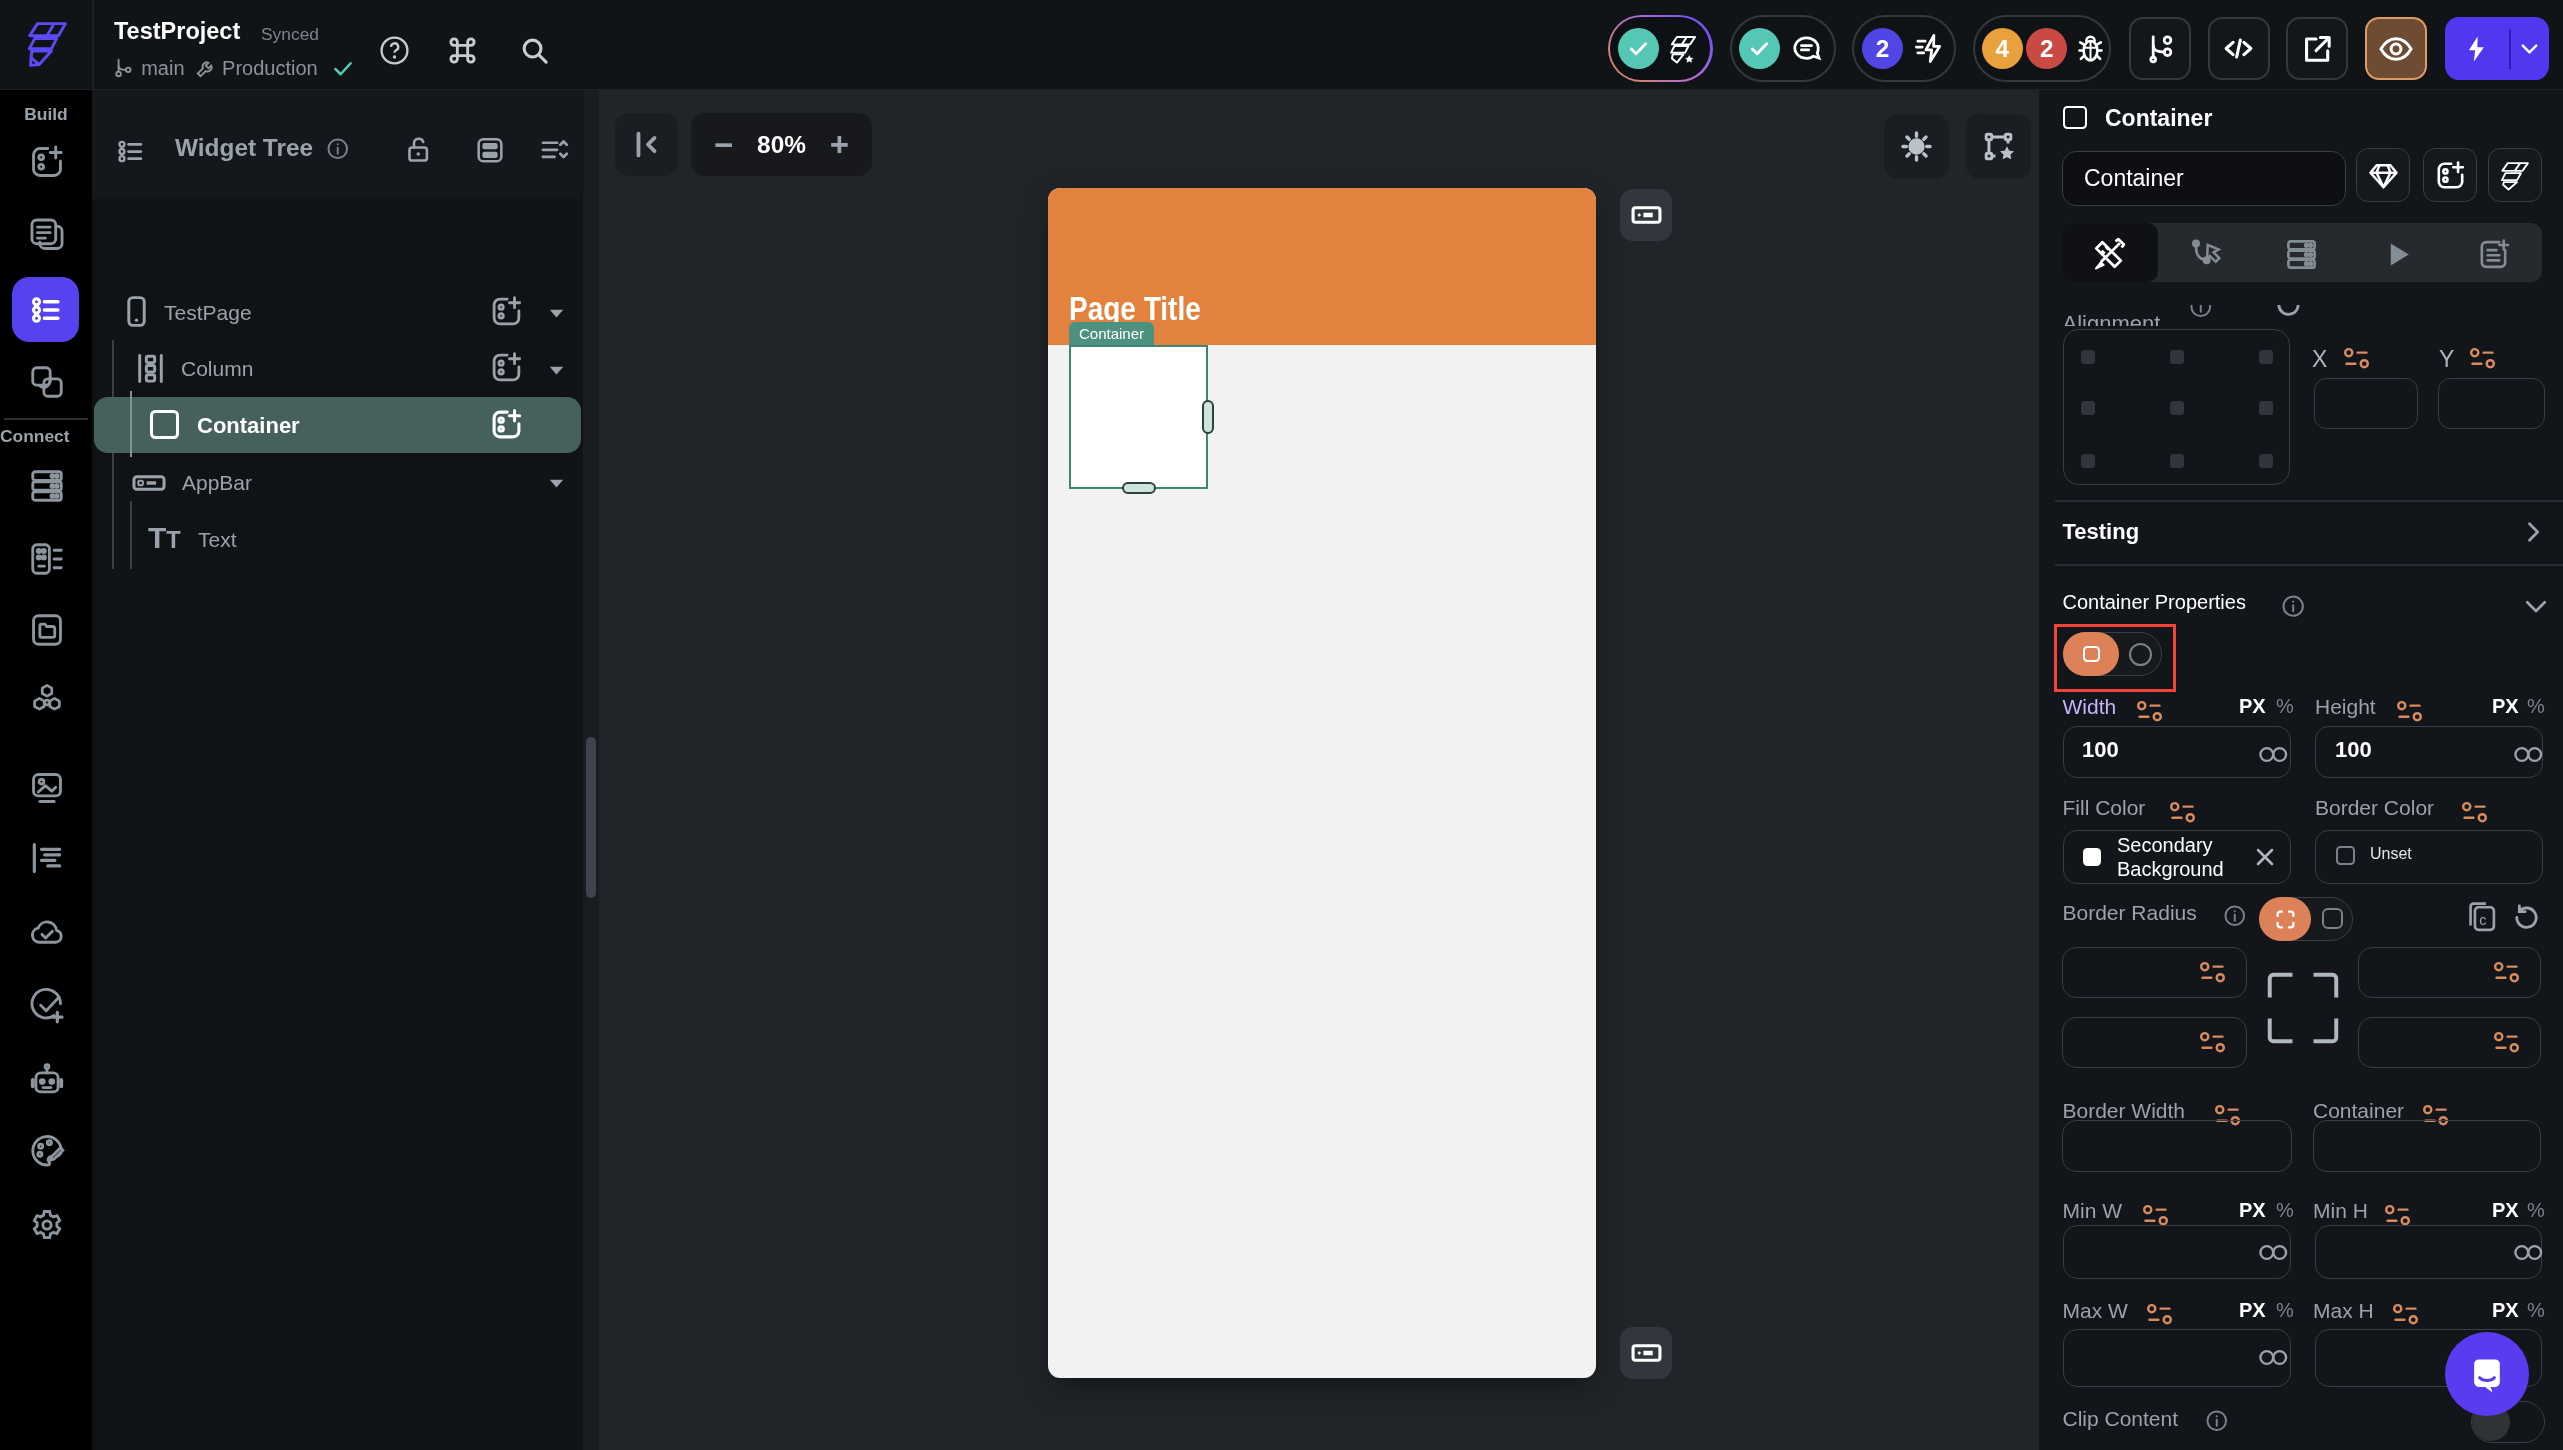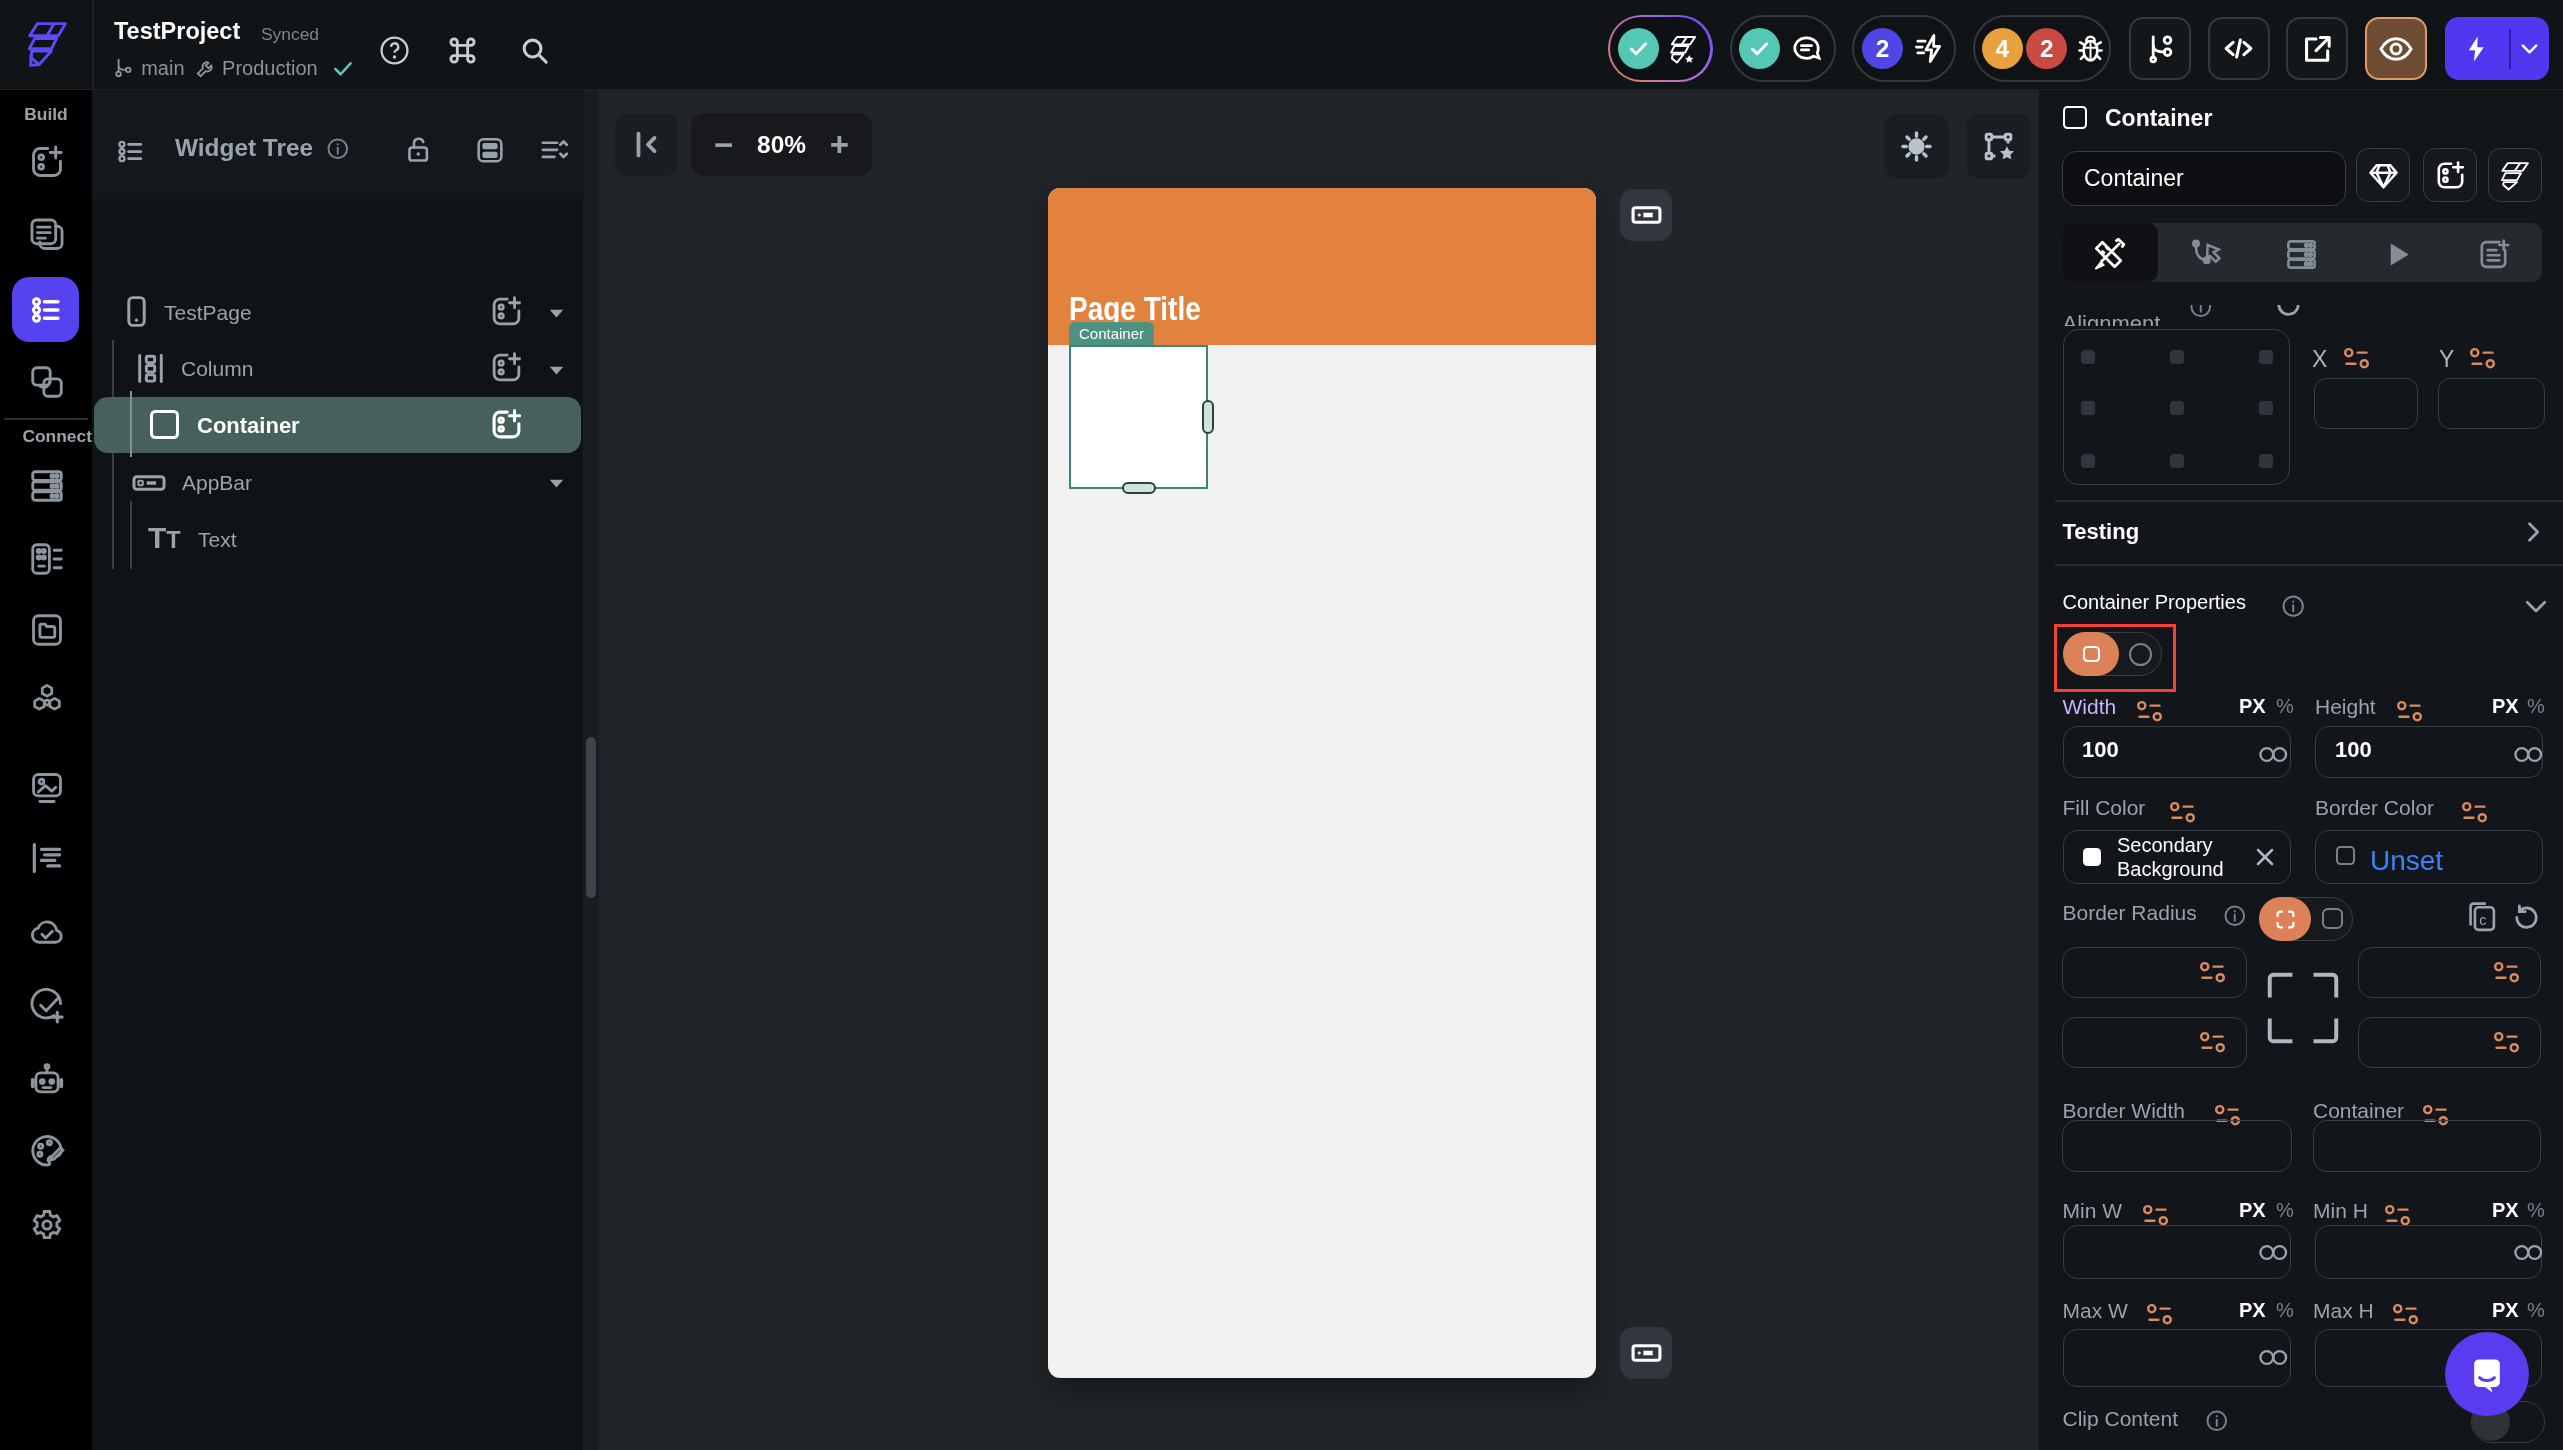--- a/index.html
+++ b/index.html
@@ -167,21 +167,21 @@
         <path d="M11 12 H19.5"></path>
       <circle cx="6" cy="17.2" r="1.9" stroke-width="1.9"></circle>
         <path d="M11 17.2 H19.5"></path>
     </svg>
     <svg class="abs" style="left:28px;top:273px;" width="38" height="38" viewBox="0 0 24 24" fill="none" stroke="#8d969e" stroke-width="1.8" stroke-linejoin="round">
       <rect x="3" y="3" width="11" height="11" rx="2.5"></rect>
         <rect x="10" y="10" width="11" height="11" rx="2.5"></rect>
         <path d="M7 14 c3 3 7 1 7 -4" stroke-linecap="round"></path>
     </svg>
     <div class="abs" style="left:4.4px;top:328px;width:84px;height:1.7px;background:#2a2f34;"></div>
-    <div class="abs" style="left:0;top:336px;width:92px;text-align:right;font-size:17.4px;font-weight:bold;color:#9aa2aa;">Connect</div>
+    <div class="abs" style="left:0;top:336px;width:92px;text-align:left;font-size:17.4px;font-weight:bold;color:#9aa2aa;">Connect</div>
     <svg class="abs" style="left:28px;top:377px;" width="38" height="38" viewBox="0 0 24 24" fill="none" stroke="#8d969e" stroke-width="1.8">
       <rect x="3" y="3" width="18" height="5.4" rx="1.5"></rect>
         <rect x="3" y="9.3" width="18" height="5.4" rx="1.5"></rect>
         <rect x="3" y="15.6" width="18" height="5.4" rx="1.5"></rect>
       <circle cx="15.4" cy="5.7" r="0.9" fill="#8d969e"></circle>
         <circle cx="18.2" cy="5.7" r="0.9" fill="#8d969e"></circle>
       <circle cx="15.4" cy="12" r="0.9" fill="#8d969e"></circle>
         <circle cx="18.2" cy="12" r="0.9" fill="#8d969e"></circle>
       <circle cx="15.4" cy="18.3" r="0.9" fill="#8d969e"></circle>
         <circle cx="18.2" cy="18.3" r="0.9" fill="#8d969e"></circle>
@@ -565,21 +565,21 @@
         <circle cx="20" cy="16" r="3.2"></circle>
       </svg>
     <div class="abs" style="left:23.5px;top:740px;width:228px;height:54px;border:1.7px solid #383e44;border-radius:14px;"></div>
     <div class="abs" style="left:44px;top:758px;width:18.3px;height:18.3px;border-radius:4.4px;background:#fff;"></div>
     <div class="abs" style="left:78px;top:744px;font-size:20px;line-height:23.5px;color:#fff;">Secondary<br>Background</div>
     <svg class="abs" style="left:212px;top:753px;" width="28" height="28" viewBox="0 0 24 24" fill="none" stroke="#aeb6bd" stroke-width="2.2" stroke-linecap="round">
         <path d="M6 6 L18 18 M18 6 L6 18"></path>
       </svg>
     <div class="abs" style="left:276px;top:740px;width:228px;height:54px;border:1.7px solid #383e44;border-radius:14px;"></div>
     <div class="abs" style="left:297px;top:756px;width:19px;height:19px;border:2.1px solid #79828a;border-radius:4.4px;"></div>
-    <div class="abs" style="left:331px;top:755px;font-size:28px;color:#3b82f6;">Unset</div>
+    <div class="abs" style="left:331px;top:755px;font-size:16px;color:#e5e5e5;">Unset</div>
 
     <div class="abs" style="left:23.5px;top:811px;font-size:21px;color:#9aa3ab;">Border Radius</div>
     <svg class="abs" style="left:184px;top:814px;" width="23.5" height="23.5" viewBox="0 0 24 24" fill="none" stroke="#79828a" stroke-width="2">
         <circle cx="12" cy="12" r="9.5"></circle>
         <path d="M12 11v6" stroke-linecap="round"></path>
         <circle cx="12" cy="7.5" r="1.1" fill="#79828a" stroke="none"></circle>
       </svg>
     <div class="abs" style="left:220px;top:807px;width:94px;height:44px;border:1.7px solid #383e44;border-radius:23px;background:#17191d;"></div>
     <div class="abs row" style="left:220px;top:807px;width:52px;height:44px;border-radius:23px;background:#dd8258;justify-content:center;">
       <svg width="21" height="21" viewBox="0 0 24 24" fill="none" stroke="#fff" stroke-width="2.6" stroke-linecap="round">

